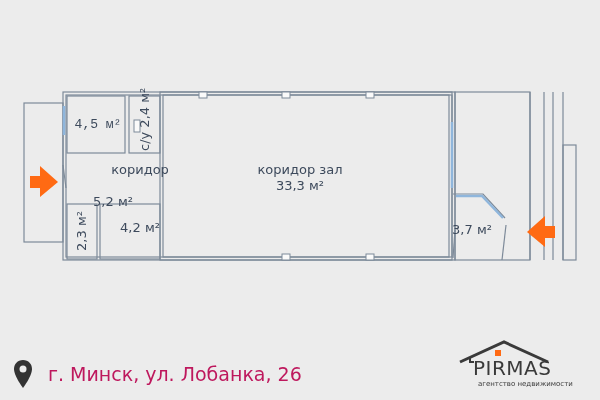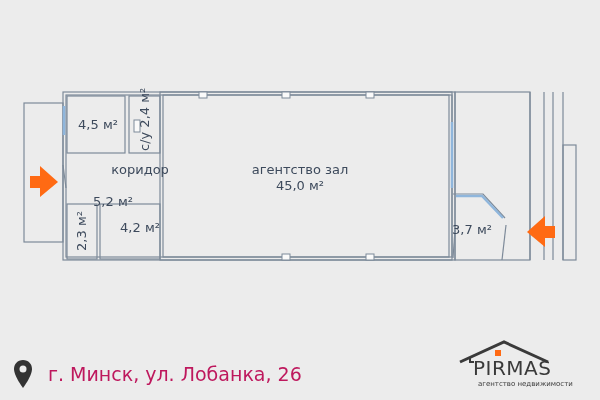--- a/index.html
+++ b/index.html
@@ -61,28 +61,28 @@
   <g stroke="#8fb6dc" stroke-width="2.5">
     <line x1="64" y1="106" x2="64" y2="135"></line>
     <line x1="452" y1="122" x2="452" y2="188"></line>
     <polyline points="456,196 482,196 503,218" fill="none"></polyline>
   </g>
 
   <polygon points="30,176 40,176 40,166 58,182 40,197 40,188 30,188" fill="#ff6a13"></polygon>
   <polygon points="555,226 545,226 545,216 527,232 545,247 545,238 555,238" fill="#ff6a13"></polygon>
 </svg>
 
-<div class="lbl" style="left:70px;top:117px;width:56px;">4,5 м²</div>
+<div class="lbl" style="left:70px;top:117px;width:56px;font-family:Liberation Mono, monospace;">4,5 м²</div>
 <div class="lbl rot" style="left:120px;top:118px;width:50px;"><span>с/у</span> <span>2,4 м²</span></div>
 <div class="lbl" style="left:78px;top:162px;width:70px;margin-left:27px;">коридор</div>
 <div class="lbl" style="left:78px;top:194px;width:70px;">5,2 м²</div>
 <div class="lbl rot" style="left:57px;top:223px;width:50px;">2,3 м²</div>
 <div class="lbl" style="left:100px;top:220px;width:80px;">4,2 м²</div>
-<div class="lbl" style="left:230px;top:162px;width:140px;">агентство зал</div>
-<div class="lbl" style="left:230px;top:178px;width:140px;">45,0 м²</div>
+<div class="lbl" style="left:230px;top:162px;width:140px;">коридор зал</div>
+<div class="lbl" style="left:230px;top:178px;width:140px;">33,3 м²</div>
 <div class="lbl" style="left:446px;top:222px;width:52px;">3,7 м²</div>
 
 <svg class="pin" width="20" height="30">
   <path d="M10 1 C4.5 1 1 5 1 10 C1 17 10 29 10 29 C10 29 19 17 19 10 C19 5 15.5 1 10 1 Z" fill="#333"></path>
   <circle cx="10" cy="10" r="3.5" fill="#ececec"></circle>
 </svg>
 <div class="addr">г. Минск, ул. Лобанка, 26</div>
 
 <svg class="logo" width="140" height="50">
   <polyline points="4,26 48,6 92,26" fill="none" stroke="#3a3a3a" stroke-width="3"></polyline>

